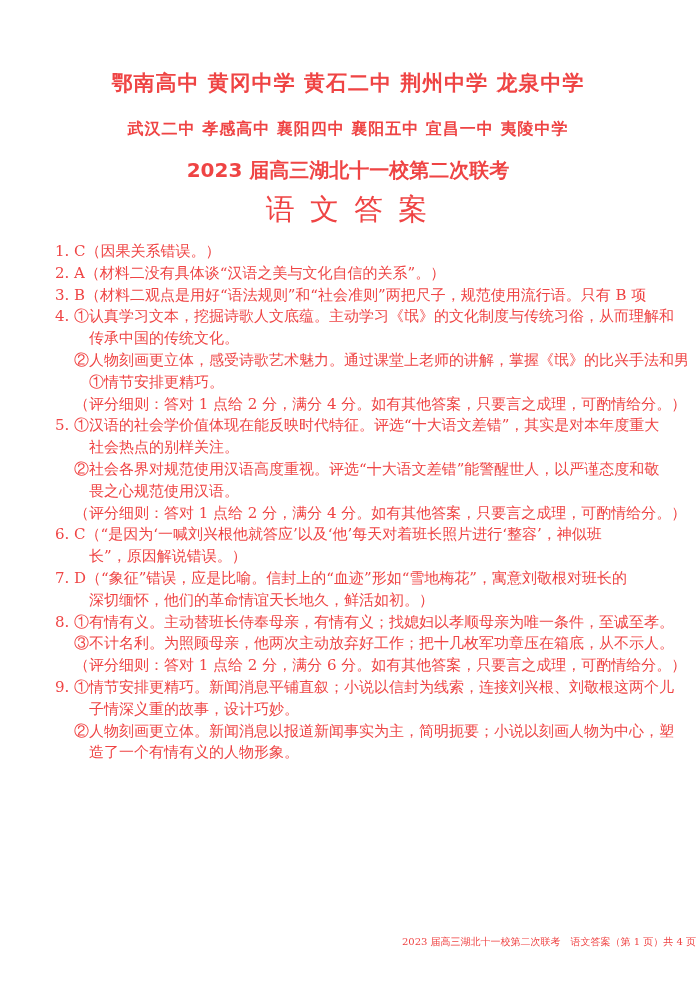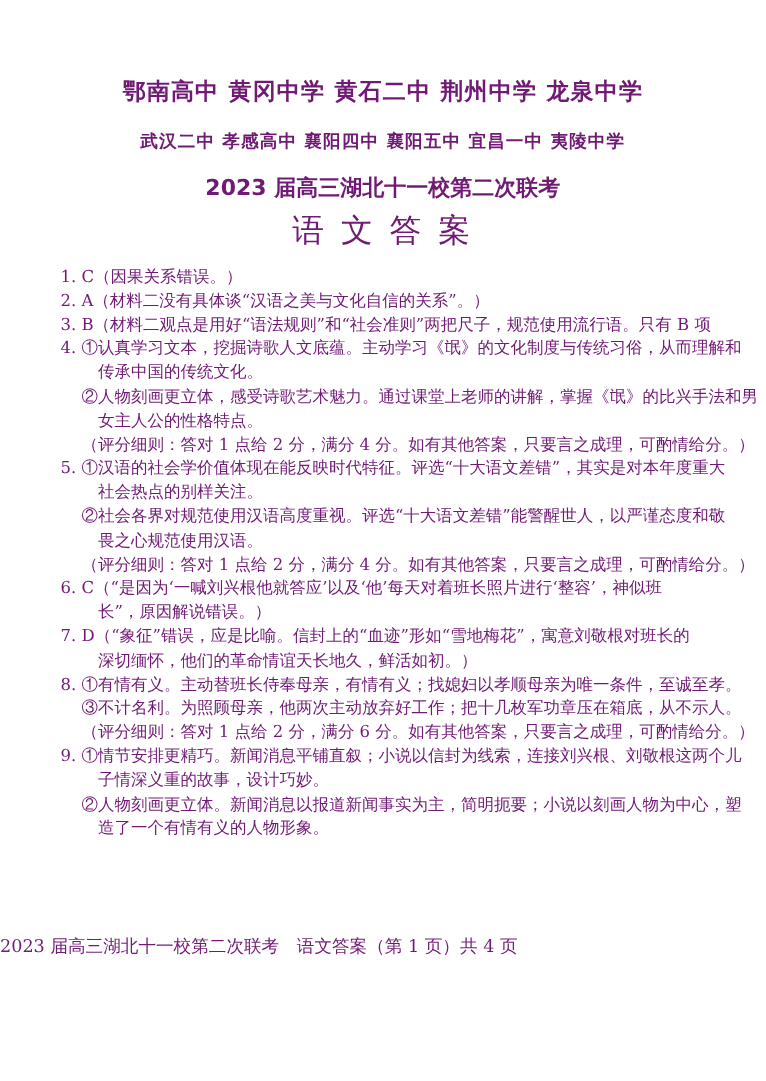--- a/index.html
+++ b/index.html
@@ -3,21 +3,21 @@
 <meta charset="utf-8">
 <style>
   * { margin: 0; padding: 0; box-sizing: border-box; }
   html, body { background: #888; }
   .page {
     position: relative;
     width: 696px;
     height: 983px;
     margin: 0 auto;
     background: #ffffff;
-    color: #701a75;
+    color: #ef4444;
     font-family: "DejaVu Serif", serif;
     overflow: hidden;
   }
   .header { padding-top: 72px; text-align: center; font-family: "DejaVu Sans", sans-serif; }
   .school-line1 { font-size: 21px; line-height: 22px; font-weight: bold; letter-spacing: 1px; margin-bottom: 24px; }
   .school-line2 { font-size: 16px; line-height: 22px; font-weight: bold; letter-spacing: 1px; margin-bottom: 20px; }
   .exam-name   { font-size: 20px; line-height: 21px; font-weight: bold; margin-bottom: 13px; }
   .doc-title   { font-size: 29px; line-height: 30px; font-weight: normal; letter-spacing: 3px; }
   .meta { margin-left: 140px; font-size: 14px; line-height: 24px; }
   .meta-row { white-space: nowrap; }
@@ -27,25 +27,25 @@
     font-size: 15px;
     line-height: 21.8px;
   }
   .answer { display: flex; }
   .answer .num { flex: none; width: 19px; white-space: nowrap; }
   .answer .content { flex: 1; min-width: 0; }
   .answer .line { white-space: nowrap; }
   .answer .line.cont { margin-left: 15px; }
   .footer {
     position: absolute;
-    top: 852px;
+    top: 934px;
     left: 0;
     width: 100%;
-    text-align: left;
-    font-size: 16px;
+    text-align: right;
+    font-size: 10px;
     line-height: 16px;
   }
 </style>
 </head>
 <body>
 
 <div class="page">
 
   <div class="header">
     <div class="school-line1">鄂南高中 黄冈中学 黄石二中 荆州中学 龙泉中学</div>
@@ -77,21 +77,21 @@
         <div class="line">B（材料二观点是用好“语法规则”和“社会准则”两把尺子，规范使用流行语。只有 B 项</div>
       </div>
     </div>
 
     <div class="answer">
       <span class="num">4.</span>
       <div class="content">
         <div class="line">①认真学习文本，挖掘诗歌人文底蕴。主动学习《氓》的文化制度与传统习俗，从而理解和</div>
         <div class="line cont">传承中国的传统文化。</div>
         <div class="line">②人物刻画更立体，感受诗歌艺术魅力。通过课堂上老师的讲解，掌握《氓》的比兴手法和男</div>
-        <div class="line cont">女主人公的性格特点。</div>
+        <div class="line cont">①情节安排更精巧。</div>
         <div class="line">（评分细则：答对 1 点给 2 分，满分 4 分。如有其他答案，只要言之成理，可酌情给分。）</div>
       </div>
     </div>
 
     <div class="answer">
       <span class="num">5.</span>
       <div class="content">
         <div class="line">①汉语的社会学价值体现在能反映时代特征。评选“十大语文差错”，其实是对本年度重大</div>
         <div class="line cont">社会热点的别样关注。</div>
         <div class="line">②社会各界对规范使用汉语高度重视。评选“十大语文差错”能警醒世人，以严谨态度和敬</div>

